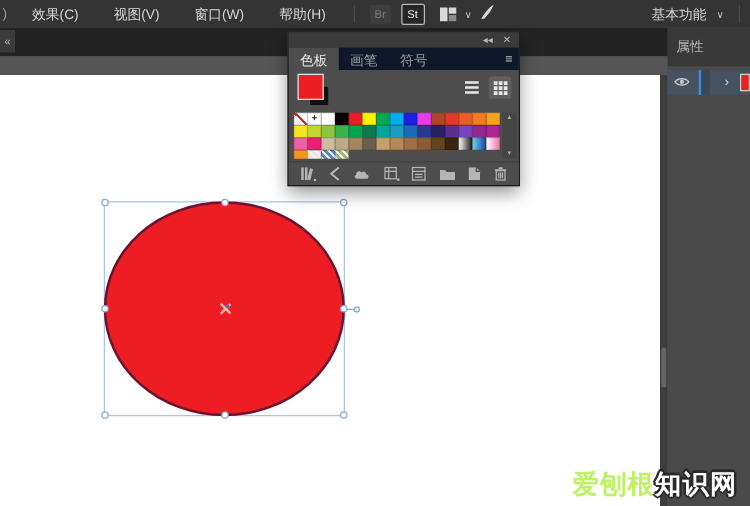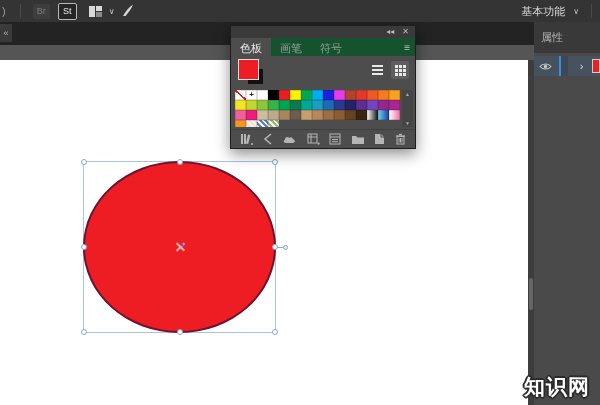--- a/index.html
+++ b/index.html
@@ -63,21 +63,21 @@
   .lr-gap{width:7px;height:20px;background:#3d4854;}
   .lr-exp{color:#d8d8d8;font-size:11px;margin-left:3px;flex:1;text-align:center;}
   .lr-thumb{width:8px;height:14px;border:1px solid #cfcfcf;box-sizing:border-box;}
   
   .swatches{left:230px;top:25px;width:186px;height:124px;background:#4d4d4d;z-index:20;
             border:1px solid #1e1e1e;box-shadow:0 5px 14px rgba(0,0,0,.45);box-sizing:border-box;
             font-size:11px;color:#cfcfcf;}
   .sp-title{position:absolute;left:0;top:0;width:100%;height:12px;background:#3a3a3a;
             display:flex;justify-content:flex-end;align-items:center;gap:8px;padding-right:6px;box-sizing:border-box;}
   .sp-title span{color:#b9b9b9;font-size:8px;line-height:8px;}
-  .sp-tabs{position:absolute;left:0;top:12px;width:100%;height:18px;background:#14532d;
+  .sp-tabs{position:absolute;left:0;top:12px;width:100%;height:18px;background:#0f172a;
            display:flex;align-items:stretch;}
   .sp-tab{padding:3px 9px 0 9px;color:#9b9b9b;}
   .sp-tab.active{background:#4d4d4d;color:#e8e8e8;}
   .sp-menu{margin-left:auto;margin-right:5px;color:#c0c0c0;font-size:10px;align-self:center;}
   .sp-toolbar{position:absolute;left:0;top:30px;width:100%;height:32px;}
   .fillproxy{position:absolute;left:7px;top:3px;width:30px;height:28px;}
   .fp-fill{position:absolute;left:0;top:0;width:19px;height:19px;background:#ee1d23;
            border:1px solid #e0e0e0;z-index:2;}
   .fp-stroke{position:absolute;left:10px;top:10px;width:15px;height:15px;background:#fff;
              border:4px solid #111;box-sizing:border-box;z-index:1;}
@@ -106,20 +106,26 @@
   .wm-b{color:#ffffff;text-shadow:-2px 0 0 #2a2a2a,2px 0 0 #2a2a2a,0 -2px 0 #2a2a2a,0 2px 0 #2a2a2a,
         -1px -1px 0 #2a2a2a,1px 1px 0 #2a2a2a,1px -1px 0 #2a2a2a,-1px 1px 0 #2a2a2a;}
 </style>
 </head>
 <body>
 
 <div class="app">
 
   <div class="menubar abs">
     <span class="menu-frag">)</span>
+    <nav class="menu-items">
+        <span class="menu-item">效果(C)</span>
+        <span class="menu-item">视图(V)</span>
+        <span class="menu-item">窗口(W)</span>
+        <span class="menu-item">帮助(H)</span>
+      </nav>
     <div class="mb-sep"></div>
     <span class="badge badge-br">Br</span>
     <span class="badge badge-st">St</span>
     <span class="ws-icon">
       <span class="c1"></span>
       <span class="c2">
           <i></i>
           <i class="dim"></i>
         </span>
     </span>
@@ -329,16 +335,16 @@
             <line x1="4" y1="1.5" x2="7" y2="1.5" stroke="#b5b5b5" stroke-width="1.3"></line>
             <line x1="4" y1="5" x2="4" y2="9.5" stroke="#b5b5b5"></line>
             <line x1="5.5" y1="5" x2="5.5" y2="9.5" stroke="#b5b5b5"></line>
             <line x1="7" y1="5" x2="7" y2="9.5" stroke="#b5b5b5"></line>
           </svg>
         </span>
     </div>
   </div>
 
   <div class="watermark abs">
-    <span class="wm-a" style="color: #ffffff;">爱刨根</span><span class="wm-b">知识网</span>
+    <span class="wm-a" style="color: #bef264;">爱刨根</span><span class="wm-b">知识网</span>
   </div>
 
 </div>
 
 </body></html>

